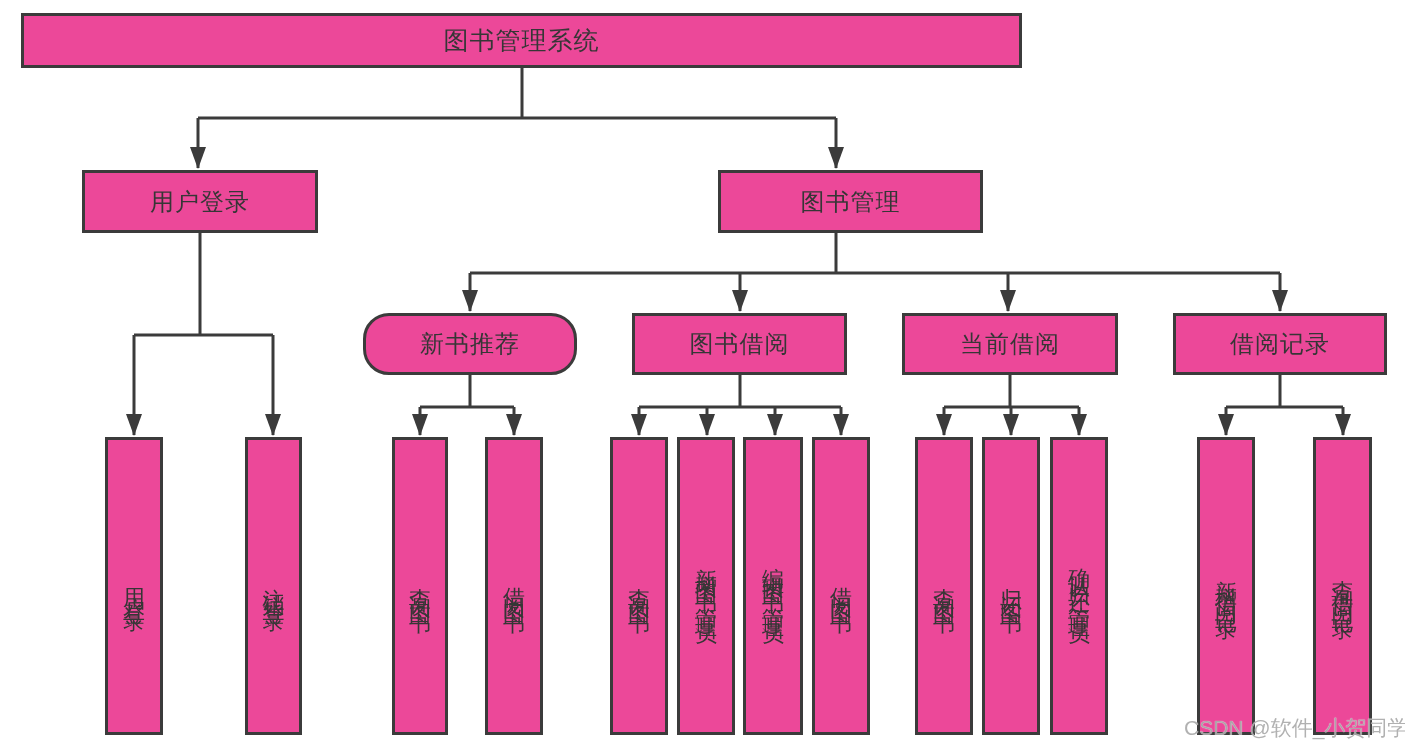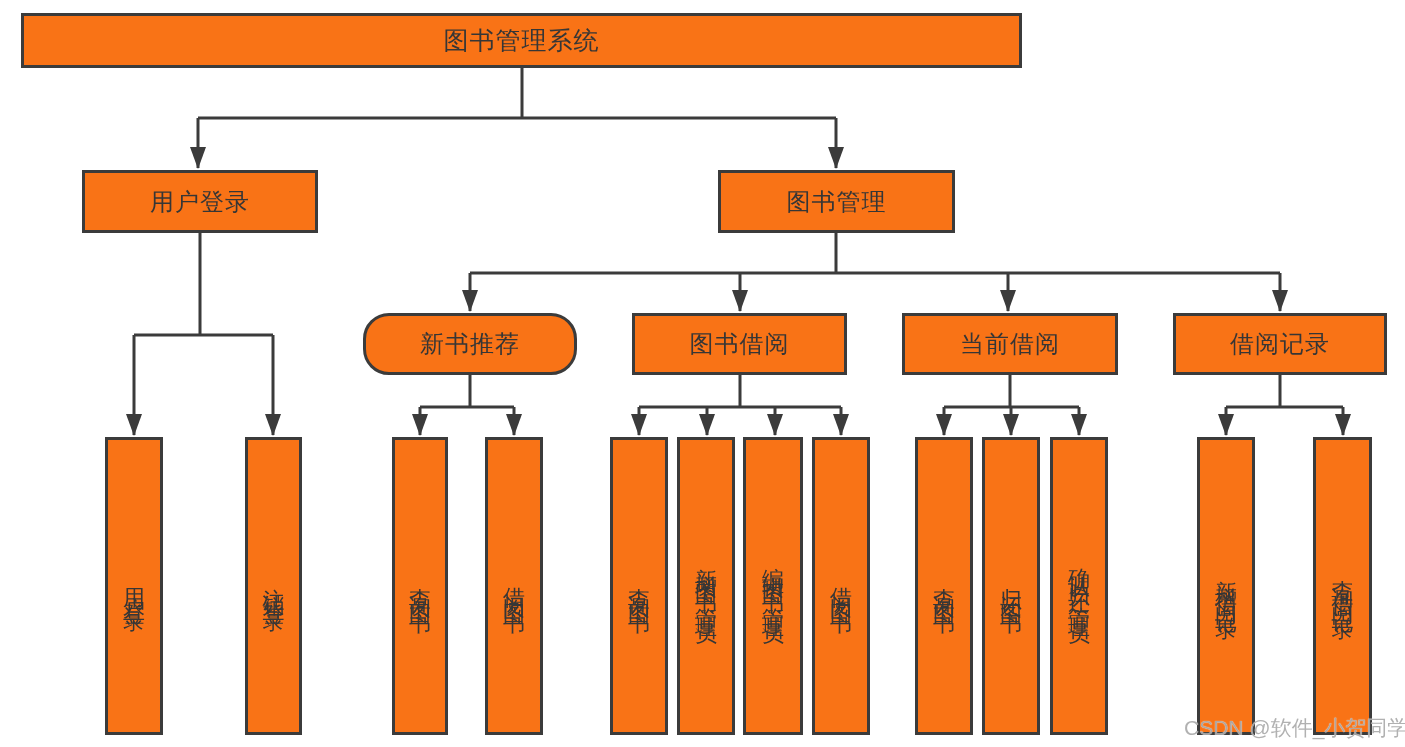--- a/index.html
+++ b/index.html
@@ -17,21 +17,21 @@
   }
   #connector-svg {
     position: absolute;
     left: 0;
     top: 0;
     z-index: 1;
   }
   .node {
     position: absolute;
     box-sizing: border-box;
-    background: #f97316;
+    background: #ec4899;
     border: 3px solid #3b3b3b;
     display: flex;
     align-items: center;
     justify-content: center;
     color: #363636;
     z-index: 2;
   }
   .hnode {
     font-size: 24px;
     letter-spacing: 1px;
@@ -109,21 +109,21 @@
     </g>
   </svg>
 
   <div class="node hnode root" style="left:21px; top:13px; width:1001px; height:55px;">
     <span>图书管理系统</span>
   </div>
 
   <div class="node hnode" style="left:82px; top:170px; width:236px; height:63px;">
     <span>用户登录</span>
   </div>
-  <div class="node hnode" style="left:718px; top:170px; width:237px; height:63px;">
+  <div class="node hnode" style="left:718px; top:170px; width:265px; height:63px;">
     <span>图书管理</span>
   </div>
 
   <div class="node hnode" style="left:363px; top:313px; width:214px; height:62px;border-radius:26px;">
     <span>新书推荐</span>
   </div>
   <div class="node hnode" style="left:632px; top:313px; width:215px; height:62px;">
     <span>图书借阅</span>
   </div>
   <div class="node hnode" style="left:902px; top:313px; width:216px; height:62px;">

